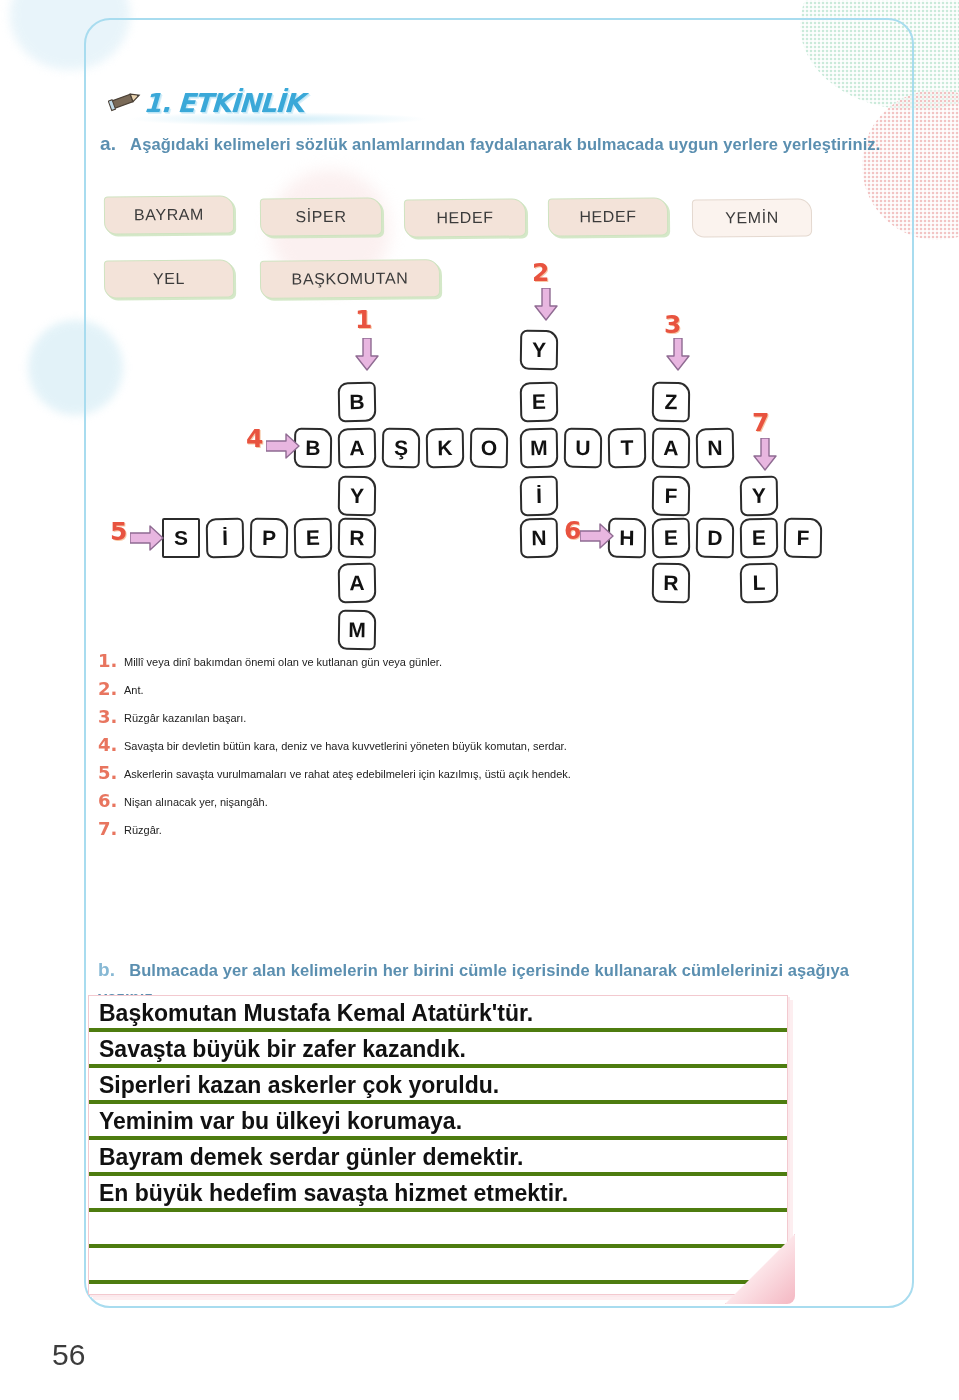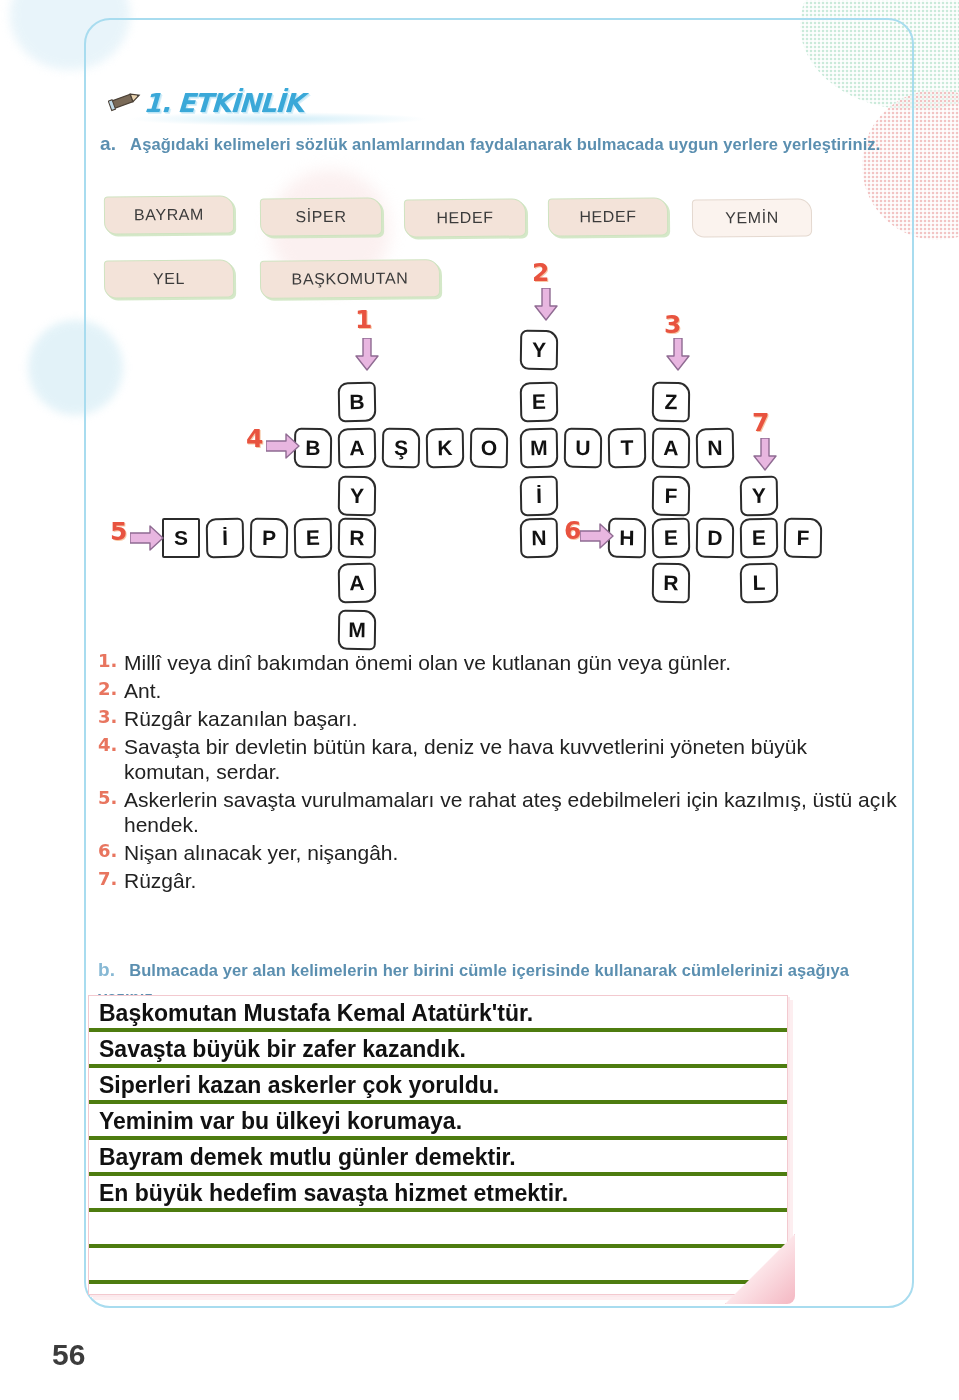--- a/index.html
+++ b/index.html
@@ -105,21 +105,21 @@
   }
   .arrow { position:absolute; }
 
   
   #clue-list { position:absolute; left:98px; top:650px; width:800px; }
   .clue-row { position:relative; margin-bottom:3px; }
   .clue-n {
     color:#e8755f; font-weight:bold; font-size:18px;
     font-family:"DejaVu Sans", sans-serif; margin-right:5px;
   }
-  .clue-t { color:#222; font-size:21px; line-height:25px; }
+  .clue-t { color:#222; font-size:11px; line-height:25px; }
   #clue-list .clue-row { padding-left:26px; }
   #clue-list .clue-n { position:absolute; left:0; top:0; }
 
   
   #answer-box {
     position:absolute; left:88px; top:995px; width:700px; height:300px;
     background:#fff; border:1px solid #f3c9cf; border-radius:0 0 0 0;
     box-shadow:2px 2px 0 #fbe9ec;
   }
   #answer-box .shadowlayer {
@@ -140,21 +140,21 @@
     background:linear-gradient(135deg, #fff 0%, #fde9ec 45%, #f4b7c2 100%);
     border-left:1px solid #f0aebb; border-top:1px solid #f0aebb;
     border-radius:0 0 8px 0;
     transform:rotate(0deg);
     clip-path:polygon(100% 0, 100% 100%, 0 100%);
   }
 
   
   #page-number {
     position:absolute; left:52px; top:1338px;
-    font-size:30px; color:#3c3c3c; font-family:"Liberation Sans", sans-serif;font-weight:bold;
+    font-size:30px; color:#3c3c3c; font-family:"Liberation Sans", sans-serif;
   }
 </style>
 </head>
 <body>
 
 <div class="blob" id="blob-green"></div>
 <div class="blob" id="blob-pink"></div>
 <div class="blob" id="blob-blue-left"></div>
 <div class="blob" id="blob-blue-top"></div>
 <div class="blob" id="blob-pink-faint"></div>
@@ -293,21 +293,21 @@
       <div class="ans-line">
         <span class="txt">Savaşta büyük bir zafer kazandık.</span>
       </div>
       <div class="ans-line">
         <span class="txt">Siperleri kazan askerler çok yoruldu.</span>
       </div>
       <div class="ans-line">
         <span class="txt">Yeminim var bu ülkeyi korumaya.</span>
       </div>
       <div class="ans-line">
-        <span class="txt">Bayram demek mutlu günler demektir.</span>
+        <span class="txt">Bayram demek serdar günler demektir.</span>
       </div>
       <div class="ans-line">
         <span class="txt">En büyük hedefim savaşta hizmet etmektir.</span>
       </div>
       <div class="ans-line">
         <span class="txt"></span>
       </div>
       <div class="ans-line">
         <span class="txt"></span>
       </div>

